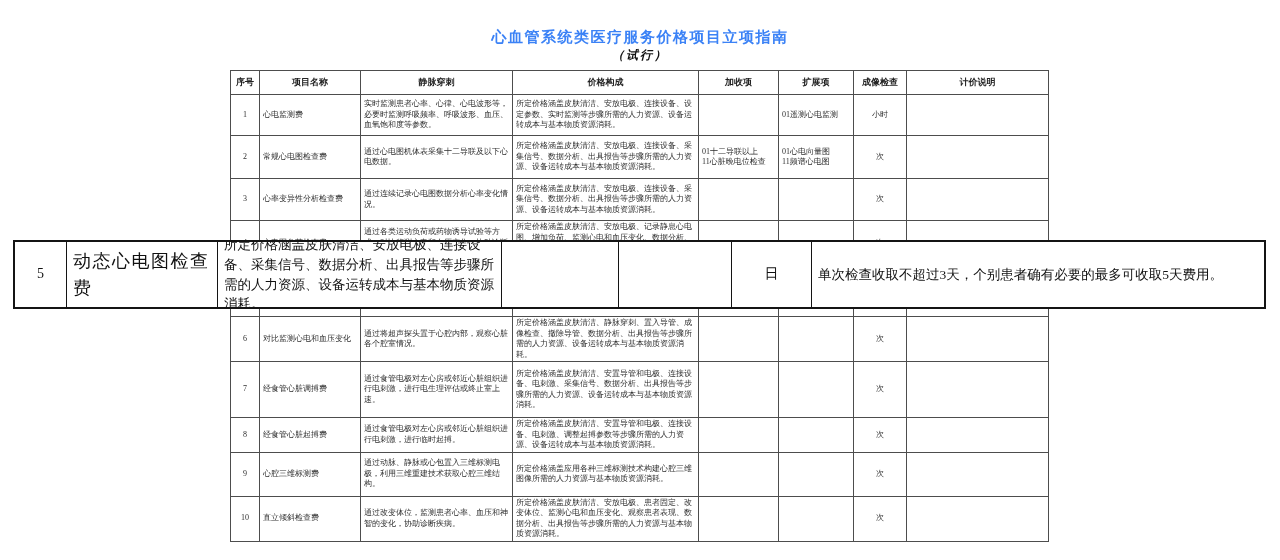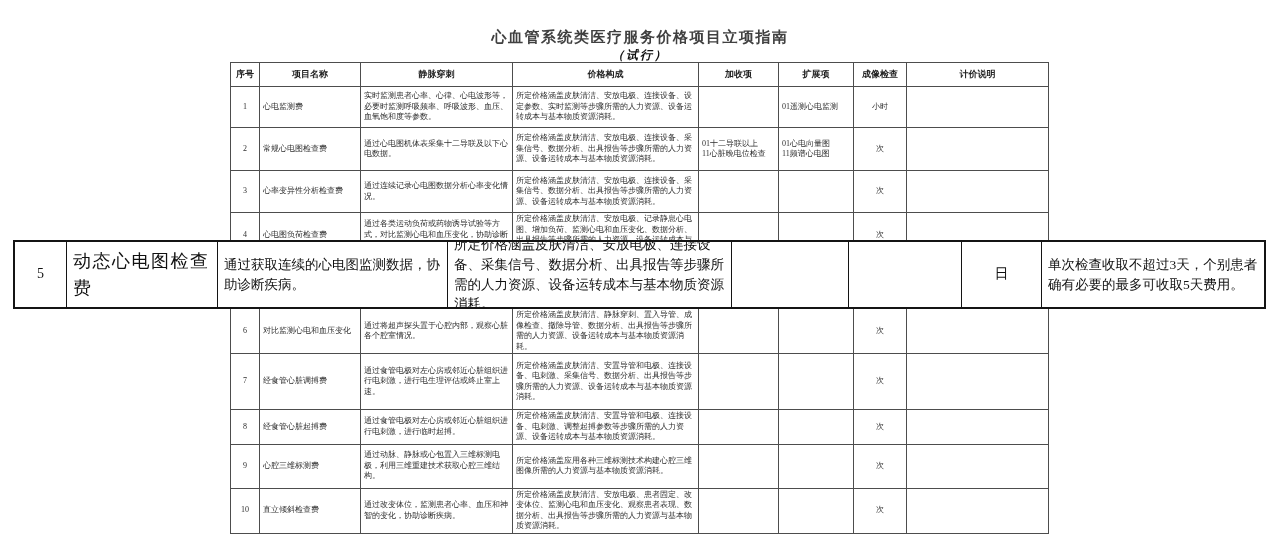--- a/index.html
+++ b/index.html
@@ -2,28 +2,28 @@
 <html><head>
 <meta charset="utf-8">
 <style>
   html,body { margin:0; padding:0; }
   body {
     width:1280px; height:560px; background:#ffffff; position:relative; overflow:hidden;
     font-family:"Liberation Serif","DejaVu Serif",serif; color:#1a1a1a;
   }
   .title {
     position:absolute; top:28px; left:0; width:1280px; text-align:center;
-    font-size:15px; font-weight:bold; letter-spacing:1.5px; color:#404040;
+    font-size:15px; font-weight:bold; letter-spacing:1.5px; color:#3b82f6;
   }
   .subtitle {
     position:absolute; top:47px; left:0; width:1280px; text-align:center;
     font-size:12px; font-weight:bold; letter-spacing:2px; color:#111;font-style:italic;
   }
   table.doc-table {
-    position:absolute; top:62px; left:230px; width:818px;
+    position:absolute; top:70px; left:230px; width:818px;
     border-collapse:collapse; table-layout:fixed;
     font-size:8px; line-height:10.5px; color:#2e2e2e;padding-left:36px;
   }
   .doc-table th, .doc-table td {
     border:1px solid #4d4d4d; padding:1px 3px; vertical-align:middle;
     overflow:hidden; word-break:break-all;
   }
   .doc-table th {
     font-size:9px; font-weight:bold; text-align:center; color:#222; padding:2px;
   }
@@ -191,19 +191,18 @@
         <td class="c5"></td>
         <td class="c6">次</td>
         <td class="c7"></td>
       </tr>
     </tbody>
 </table>
 
 <div class="callout">
   <div class="cell co-no center">5</div>
   <div class="cell co-name">动态心电图检查费</div>
-  <div class="cell co-out">通过获取连续的心电图监测数据，协助诊断疾病。</div>
   <div class="cell co-price">所定价格涵盖皮肤清洁、安放电极、连接设备、采集信号、数据分析、出具报告等步骤所需的人力资源、设备运转成本与基本物质资源消耗。</div>
   <div class="cell co-sur"></div>
   <div class="cell co-ext"></div>
   <div class="cell co-unit center">日</div>
   <div class="cell co-note">单次检查收取不超过3天，个别患者确有必要的最多可收取5天费用。</div>
 </div>
 
 </body></html>

